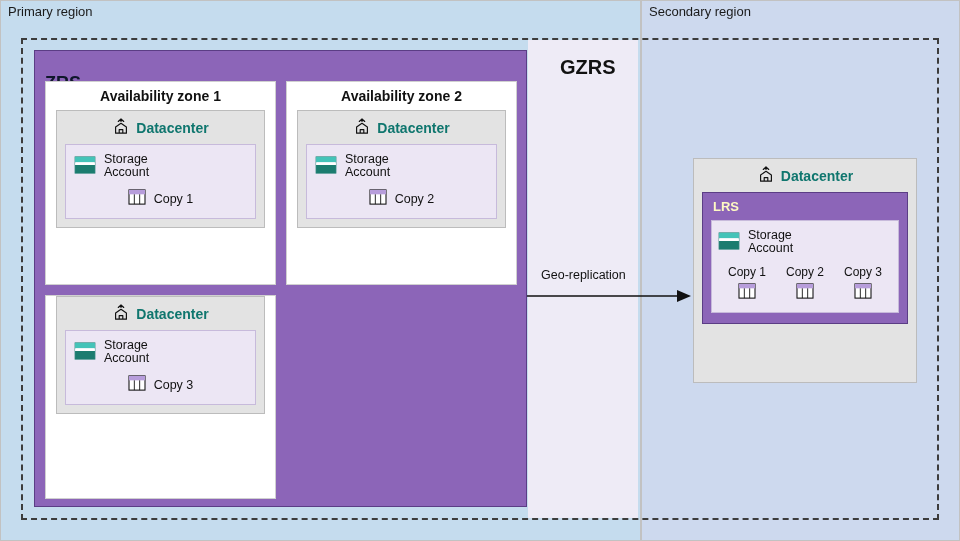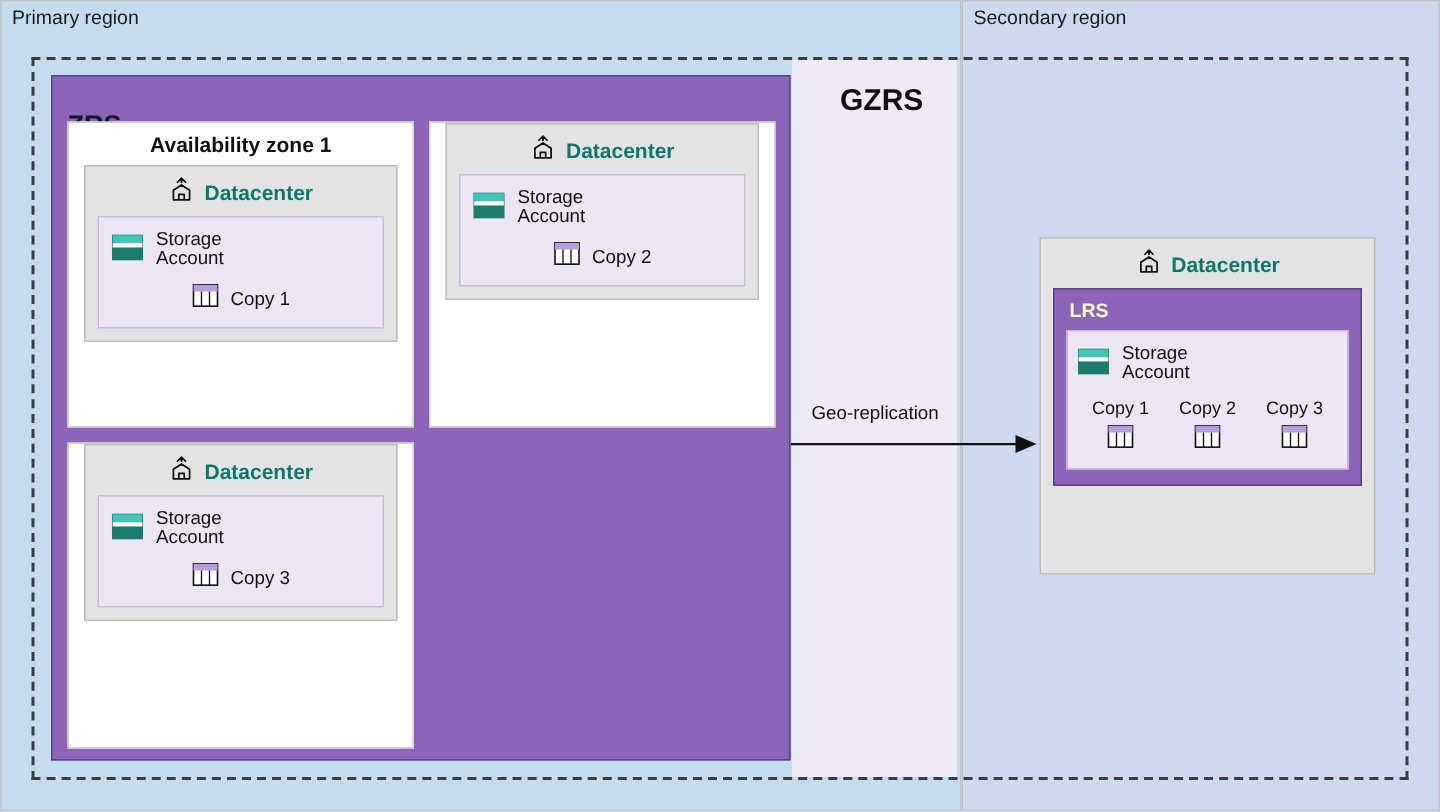--- a/index.html
+++ b/index.html
@@ -251,20 +251,21 @@
                   <line x1="13" y1="6" x2="13" y2="17"></line>
                 </svg>
             </span>
             <span>Copy 1</span>
           </div>
         </div>
       </div>
     </div>
 
     <div class="az az2">
+      <div class="az-title">Availability zone 2</div>
       <div class="datacenter">
         <div class="dc-header">
           <span class="icon">
             <svg class="dc-icon" viewBox="0 0 20 20">
                 <path d="M4 18v-7l6-4 6 4v7H4z M8 18v-4h4v4 M10 2v3 M7 5l3-3 3 3"></path>
               </svg>
           </span>
           <span>Datacenter</span>
         </div>
         <div class="inner-block">

